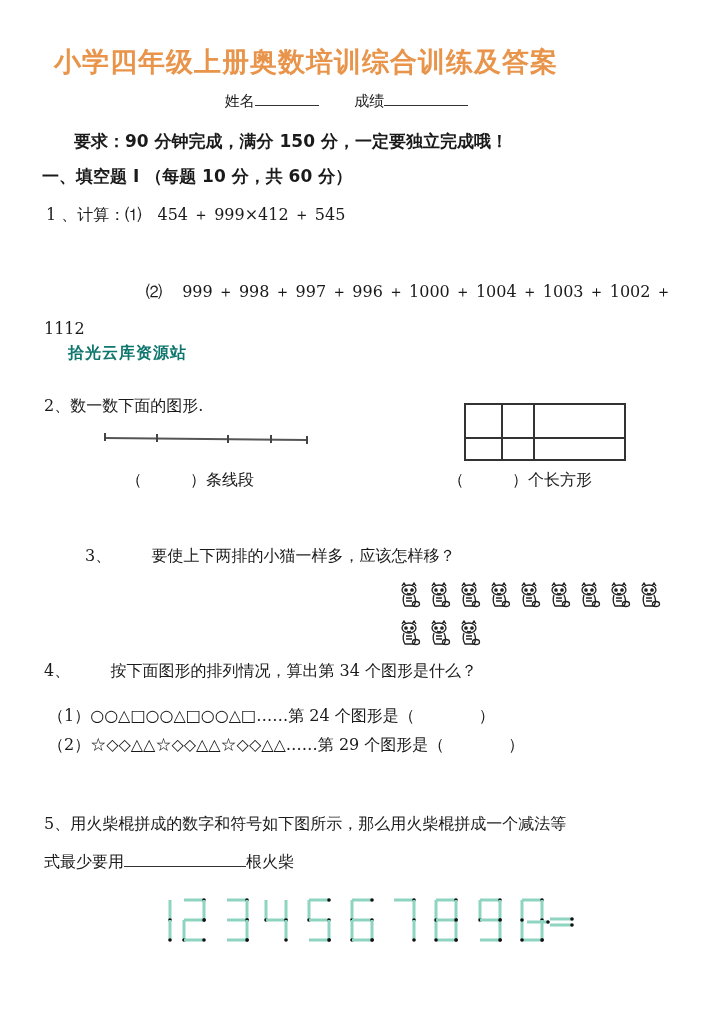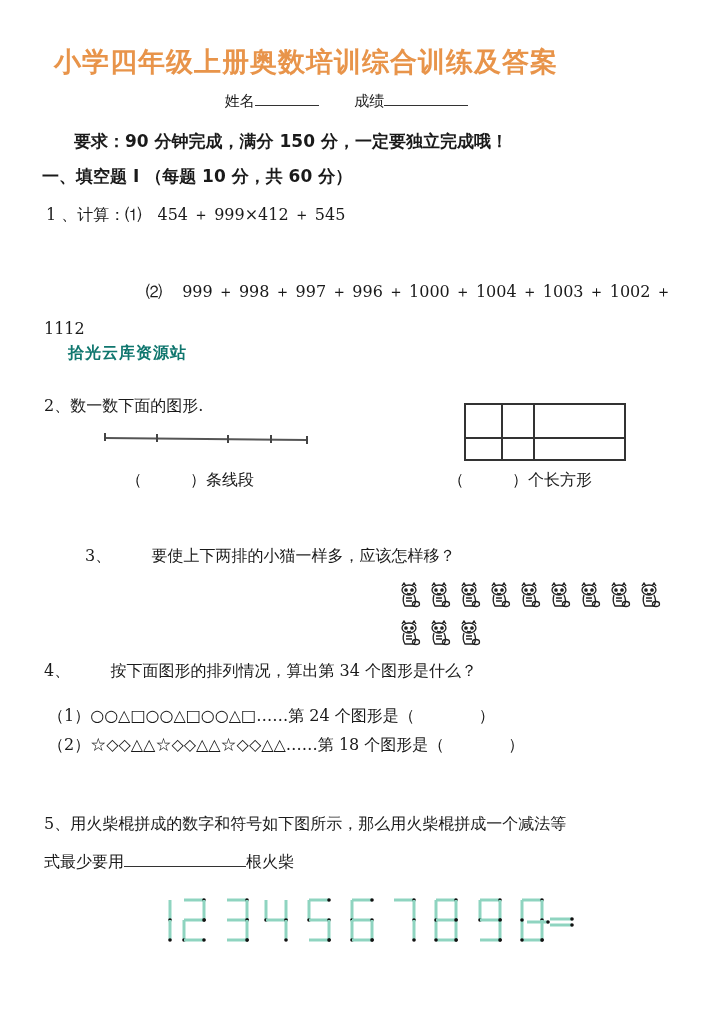--- a/index.html
+++ b/index.html
@@ -220,21 +220,21 @@
         </g>
       </svg></div>
   </div>
 
 <div class="abs q" style="left:44px; top:661px;">
   <span>4、</span>
   <span style="display:inline-block;width:30px"></span>
   <span>按下面图形的排列情况，算出第 34 个图形是什么？</span>
 </div>
 <div class="abs q" style="left:48px; top:698px;margin-top:8px;">（1）○○△□○○△□○○△□……第 24 个图形是（　　　　）</div>
-<div class="abs q" style="left:48px; top:735px;">（2）☆◇◇△△☆◇◇△△☆◇◇△△……第 18 个图形是（　　　　）</div>
+<div class="abs q" style="left:48px; top:735px;">（2）☆◇◇△△☆◇◇△△☆◇◇△△……第 29 个图形是（　　　　）</div>
 
 <div class="abs q" style="left:44px; top:814px;">5、用火柴棍拼成的数字和符号如下图所示，那么用火柴棍拼成一个减法等</div>
 <div class="abs q" style="left:44px; top:851px;">
   <span>式最少要用</span><span class="blank-line"></span><span>根火柴</span>
 </div>
 
 <svg class="match-wrap" viewBox="0 0 420 50">
   <g id="matches" stroke="#8fd4c0" stroke-width="3" stroke-linecap="butt" fill="#111">
       <line x1="10" y1="2" x2="10" y2="22"></line>
       <circle cx="10" cy="22" r="1.8" stroke="none"></circle>

